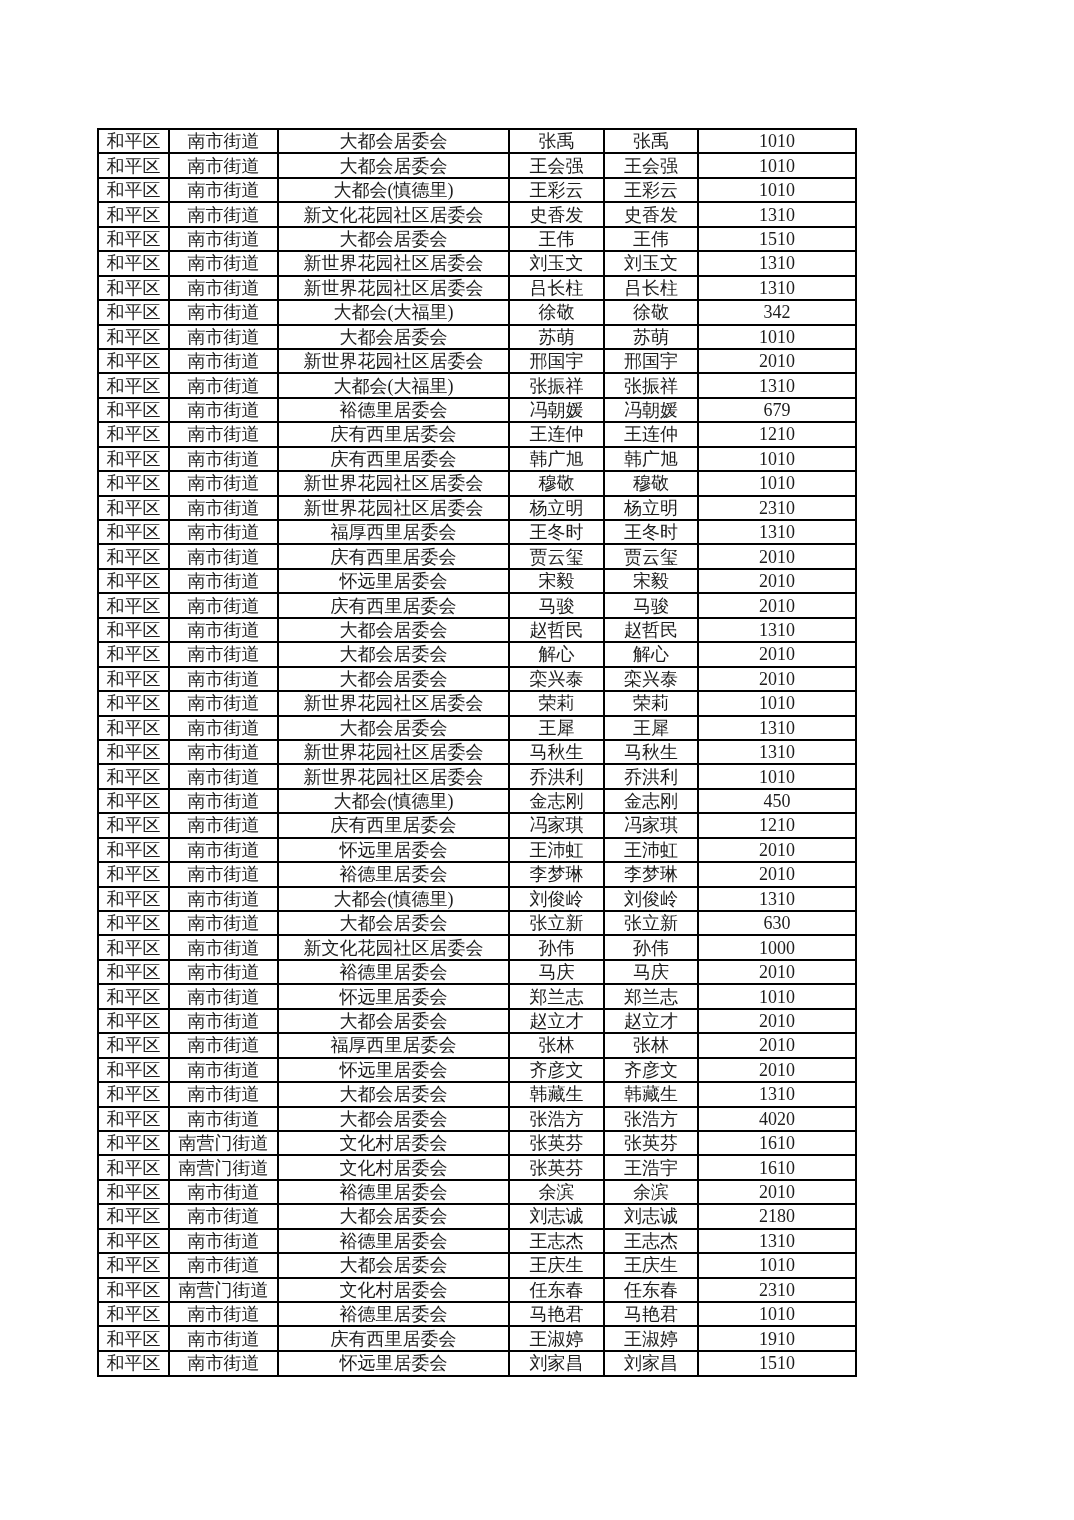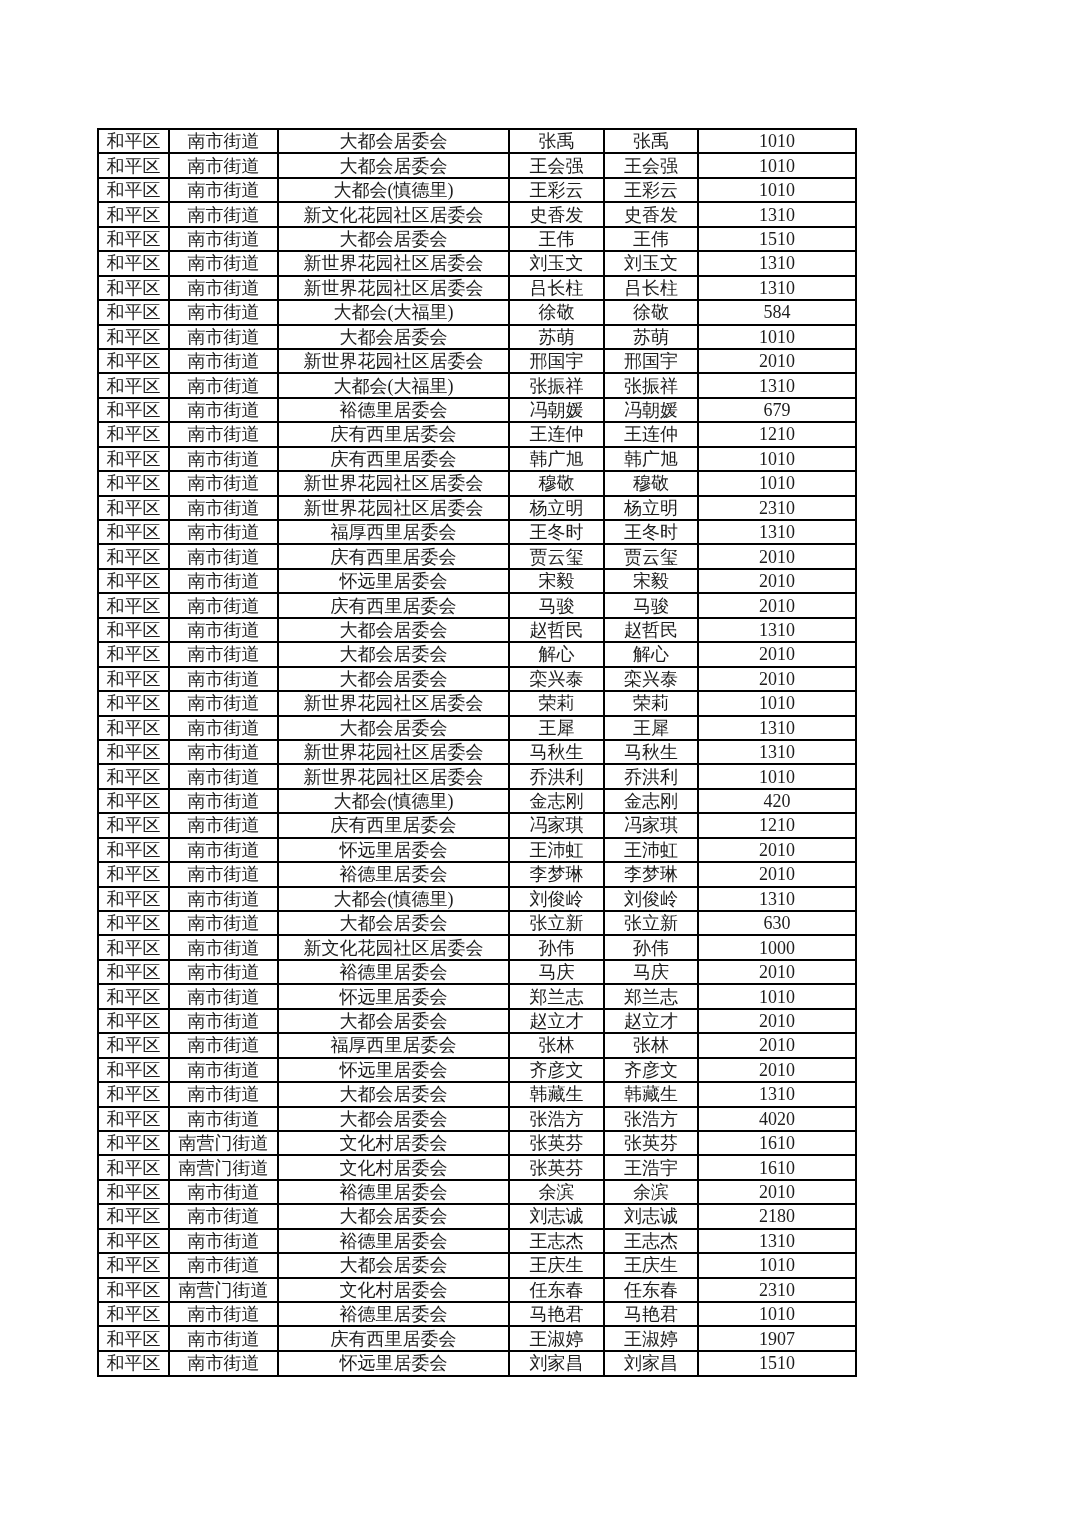--- a/index.html
+++ b/index.html
@@ -106,21 +106,21 @@
           <td>吕长柱</td>
           <td>吕长柱</td>
           <td>1310</td>
         </tr>
         <tr>
           <td>和平区</td>
           <td>南市街道</td>
           <td>大都会(大福里)</td>
           <td>徐敬</td>
           <td>徐敬</td>
-          <td>584</td>
+          <td>342</td>
         </tr>
         <tr>
           <td>和平区</td>
           <td>南市街道</td>
           <td>大都会居委会</td>
           <td>苏萌</td>
           <td>苏萌</td>
           <td>1010</td>
         </tr>
         <tr>
@@ -266,21 +266,21 @@
           <td>乔洪利</td>
           <td>乔洪利</td>
           <td>1010</td>
         </tr>
         <tr>
           <td>和平区</td>
           <td>南市街道</td>
           <td>大都会(慎德里)</td>
           <td>金志刚</td>
           <td>金志刚</td>
-          <td>420</td>
+          <td>450</td>
         </tr>
         <tr>
           <td>和平区</td>
           <td>南市街道</td>
           <td>庆有西里居委会</td>
           <td>冯家琪</td>
           <td>冯家琪</td>
           <td>1210</td>
         </tr>
         <tr>
@@ -442,21 +442,21 @@
           <td>马艳君</td>
           <td>马艳君</td>
           <td>1010</td>
         </tr>
         <tr>
           <td>和平区</td>
           <td>南市街道</td>
           <td>庆有西里居委会</td>
           <td>王淑婷</td>
           <td>王淑婷</td>
-          <td>1907</td>
+          <td>1910</td>
         </tr>
         <tr>
           <td>和平区</td>
           <td>南市街道</td>
           <td>怀远里居委会</td>
           <td>刘家昌</td>
           <td>刘家昌</td>
           <td>1510</td>
         </tr>
       </tbody>

